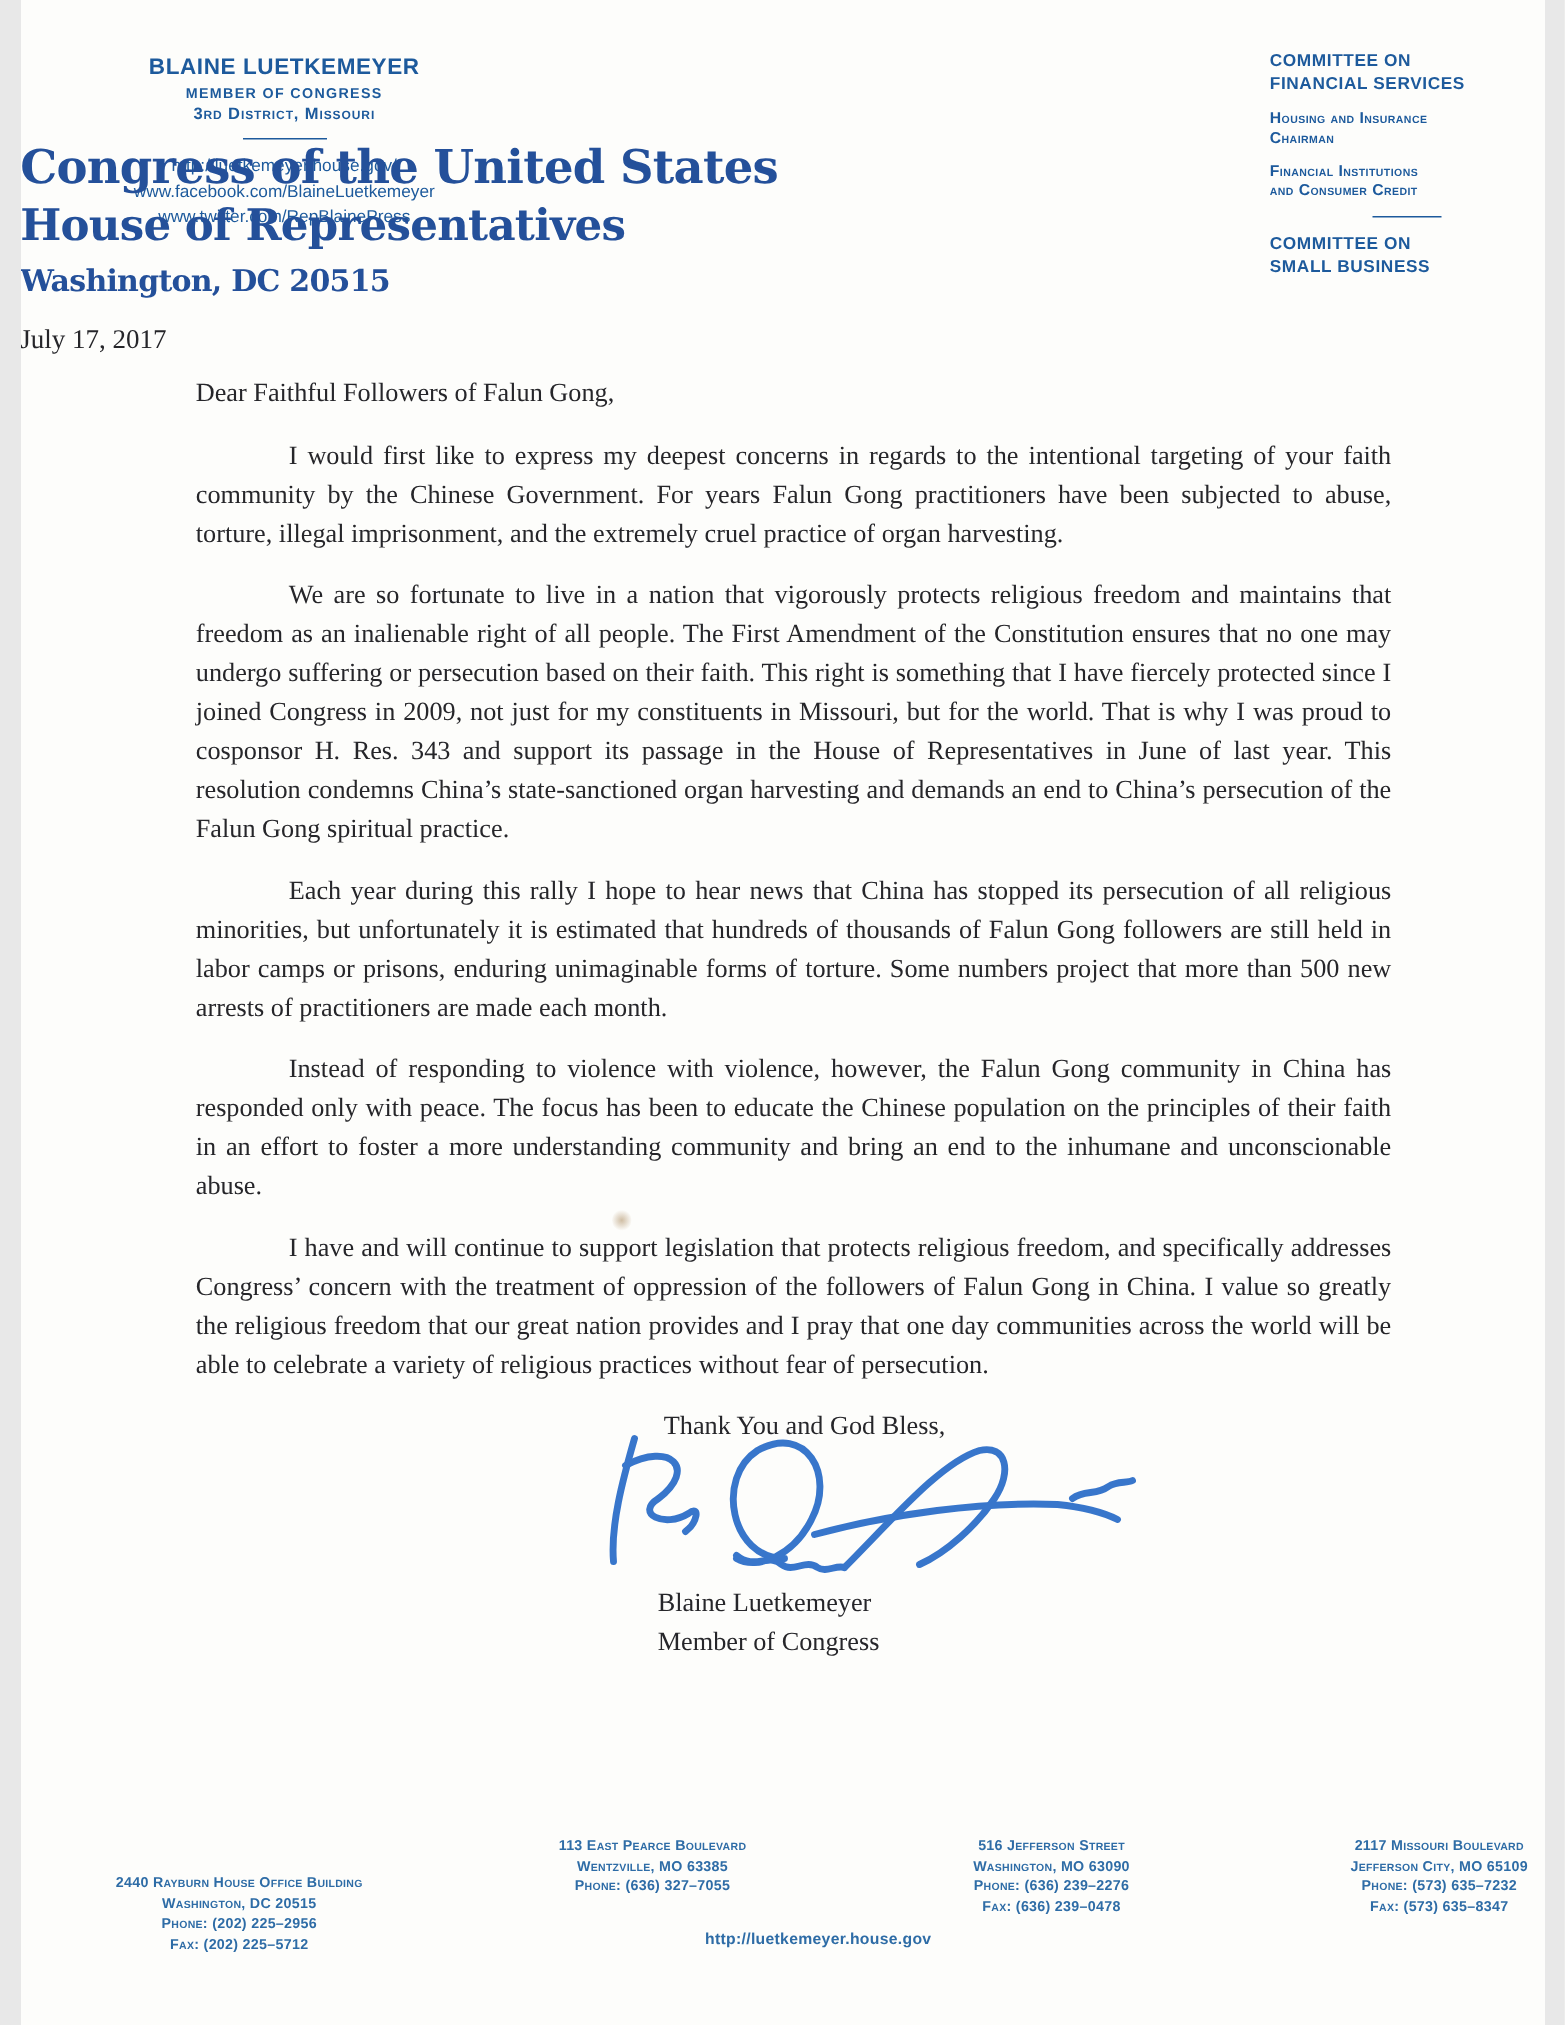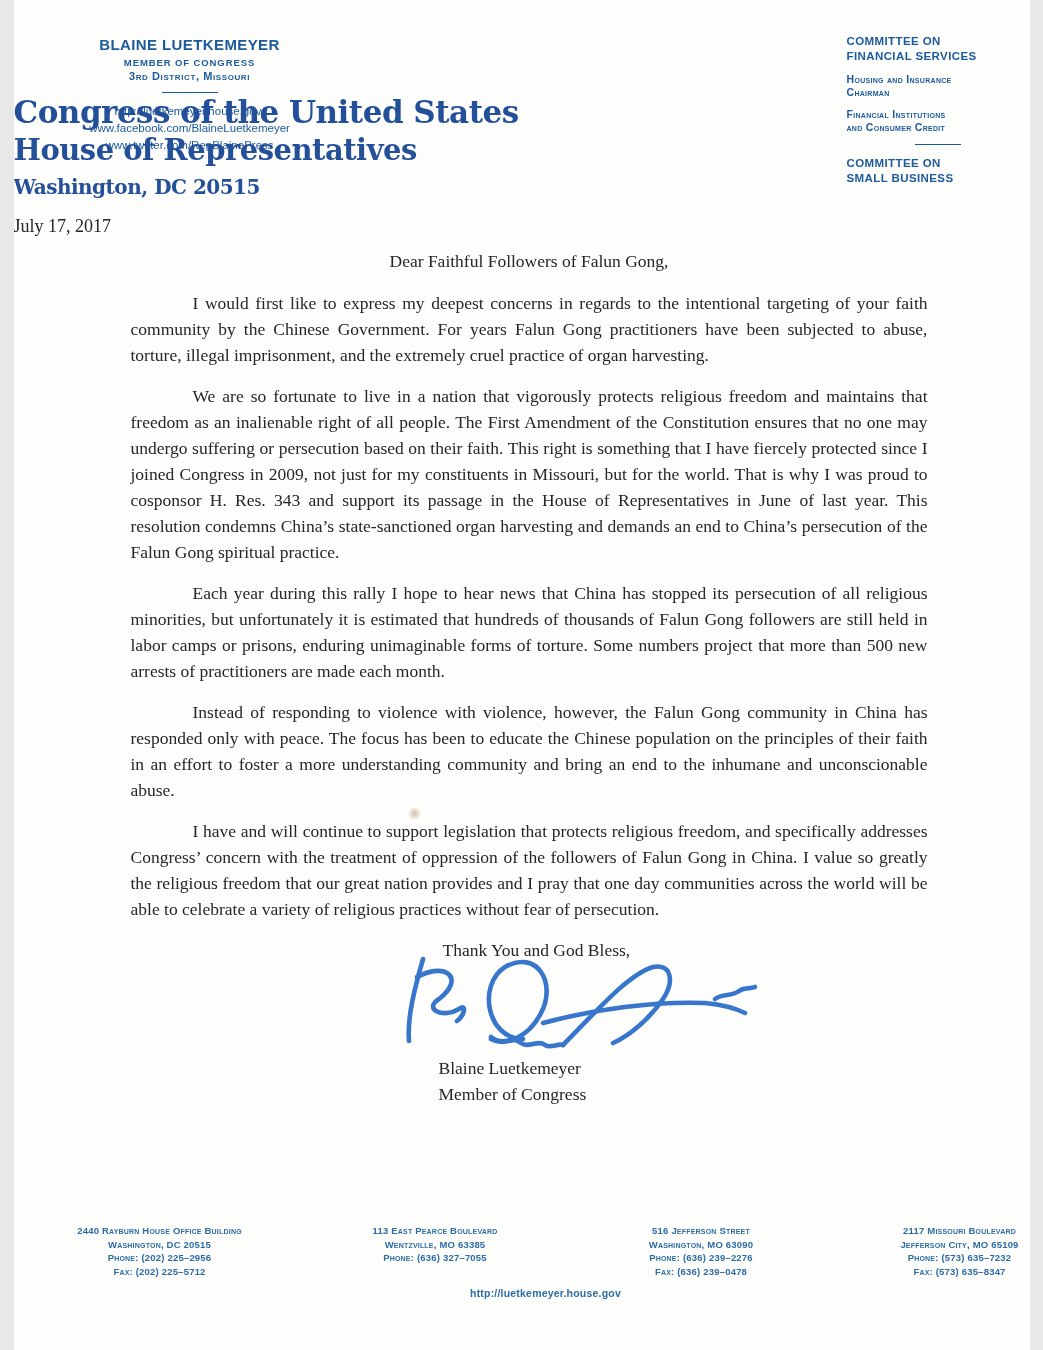--- a/index.html
+++ b/index.html
@@ -27,33 +27,33 @@
   .lh-right { position:absolute; left:833px; top:34px; width:182px; text-align:left; color:var(--brand-blue,#1d5a9c); }
   .committee-main { font-size:11.5px; line-height:14.5px; letter-spacing:.4px; font-weight:600; }
   .committee-sub { font-size:10.5px; line-height:12.5px; font-variant:small-caps; font-weight:600; letter-spacing:.3px; margin-top:10px; }
   .rule-r { width:46px; border-top:1.6px solid var(--brand-blue,#1d5a9c); margin:11px auto; }
   
   .letter-body {
     position:absolute; left:117px; top:248px; width:797px;
     font-family:"Liberation Serif", serif; font-size:17.5px; line-height:26px;
     color:var(--ink,#26262a); text-align:justify;
   }
-  .salutation { text-align:center; margin-bottom:16px; }
+  .salutation { text-align:left; margin-bottom:16px; }
   .letter-body p { text-indent:62px; margin:0 0 15px 0; }
   .closing { text-align:left; margin:5px 0 0 312px; }
   .signature-wrap { margin:-8px 0 0 262px; width:372px; height:100px; position:relative; }
   .signature-wrap svg { position:absolute; left:0; top:0; }
   .signer-name, .signer-title { text-align:left; margin-left:308px; line-height:26px; }
   
   .footer-office {
     position:absolute; top:1224px; text-align:center;
     font-size:9.5px; line-height:13.5px; color:var(--footer-blue,#2e6ca6);
     font-variant:small-caps; letter-spacing:.2px; font-weight:600;
   }
-  .off-0 { left:30px;  width:232px; }
+  .off-0 { left:30px;  width:232px;margin-top:25px; }
   .off-1 { left:314px; width:215px; }
   .off-2 { left:585px; width:205px; }
   .off-3 { left:848px; width:196px; }
   .footer-site { position:absolute; top:1287px; left:0; right:0; text-align:center;
     font-size:10.5px; color:var(--footer-blue,#2e6ca6); font-weight:600; letter-spacing:.2px;padding-left:48px; }
   
   .smudge { position:absolute; left:394px; top:806px; width:13px; height:15px; border-radius:50%;
     background:radial-gradient(circle, rgba(152,112,58,.45) 0%, rgba(152,112,58,0) 70%); }
 </style>
 </head>

